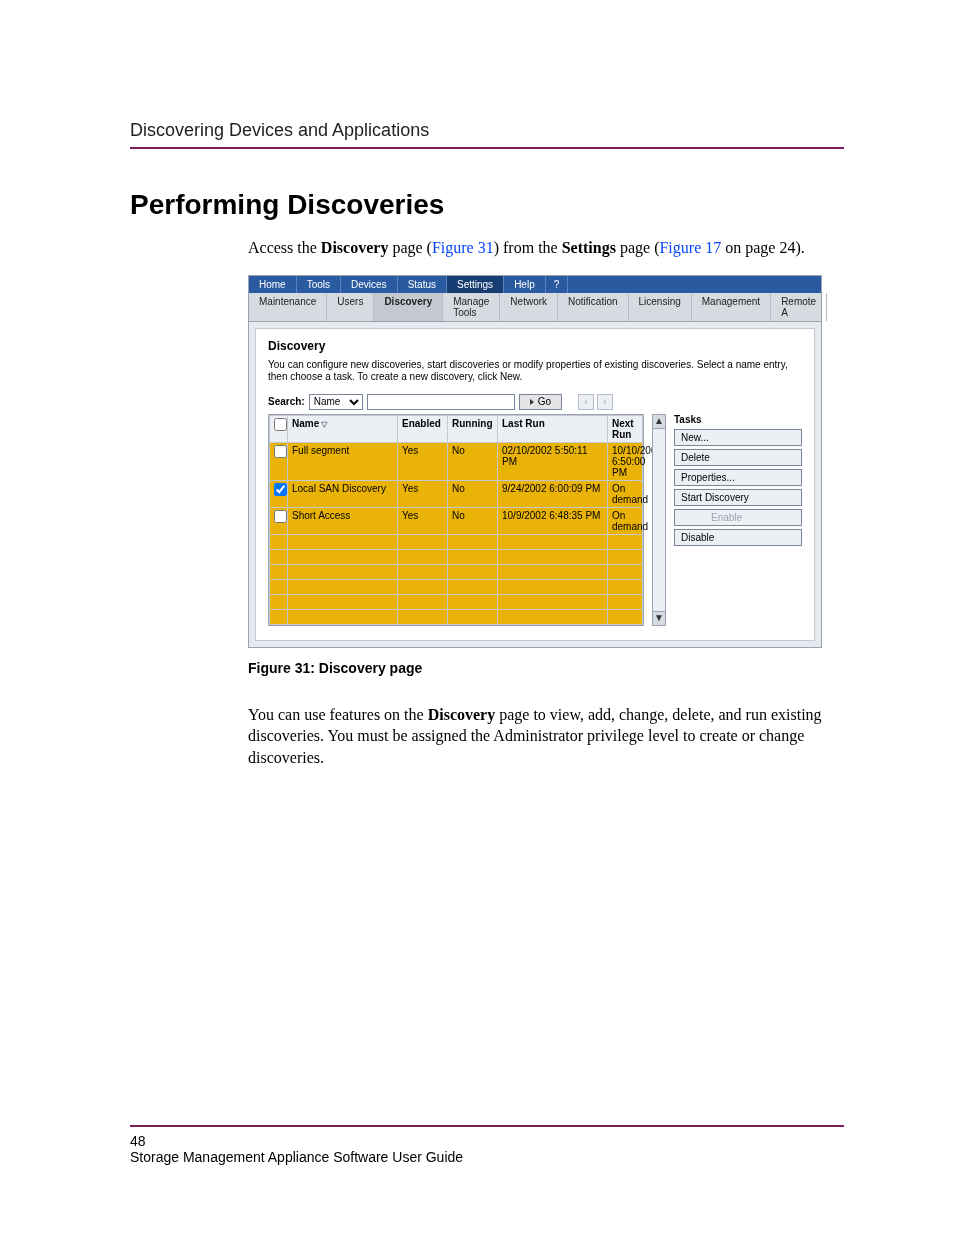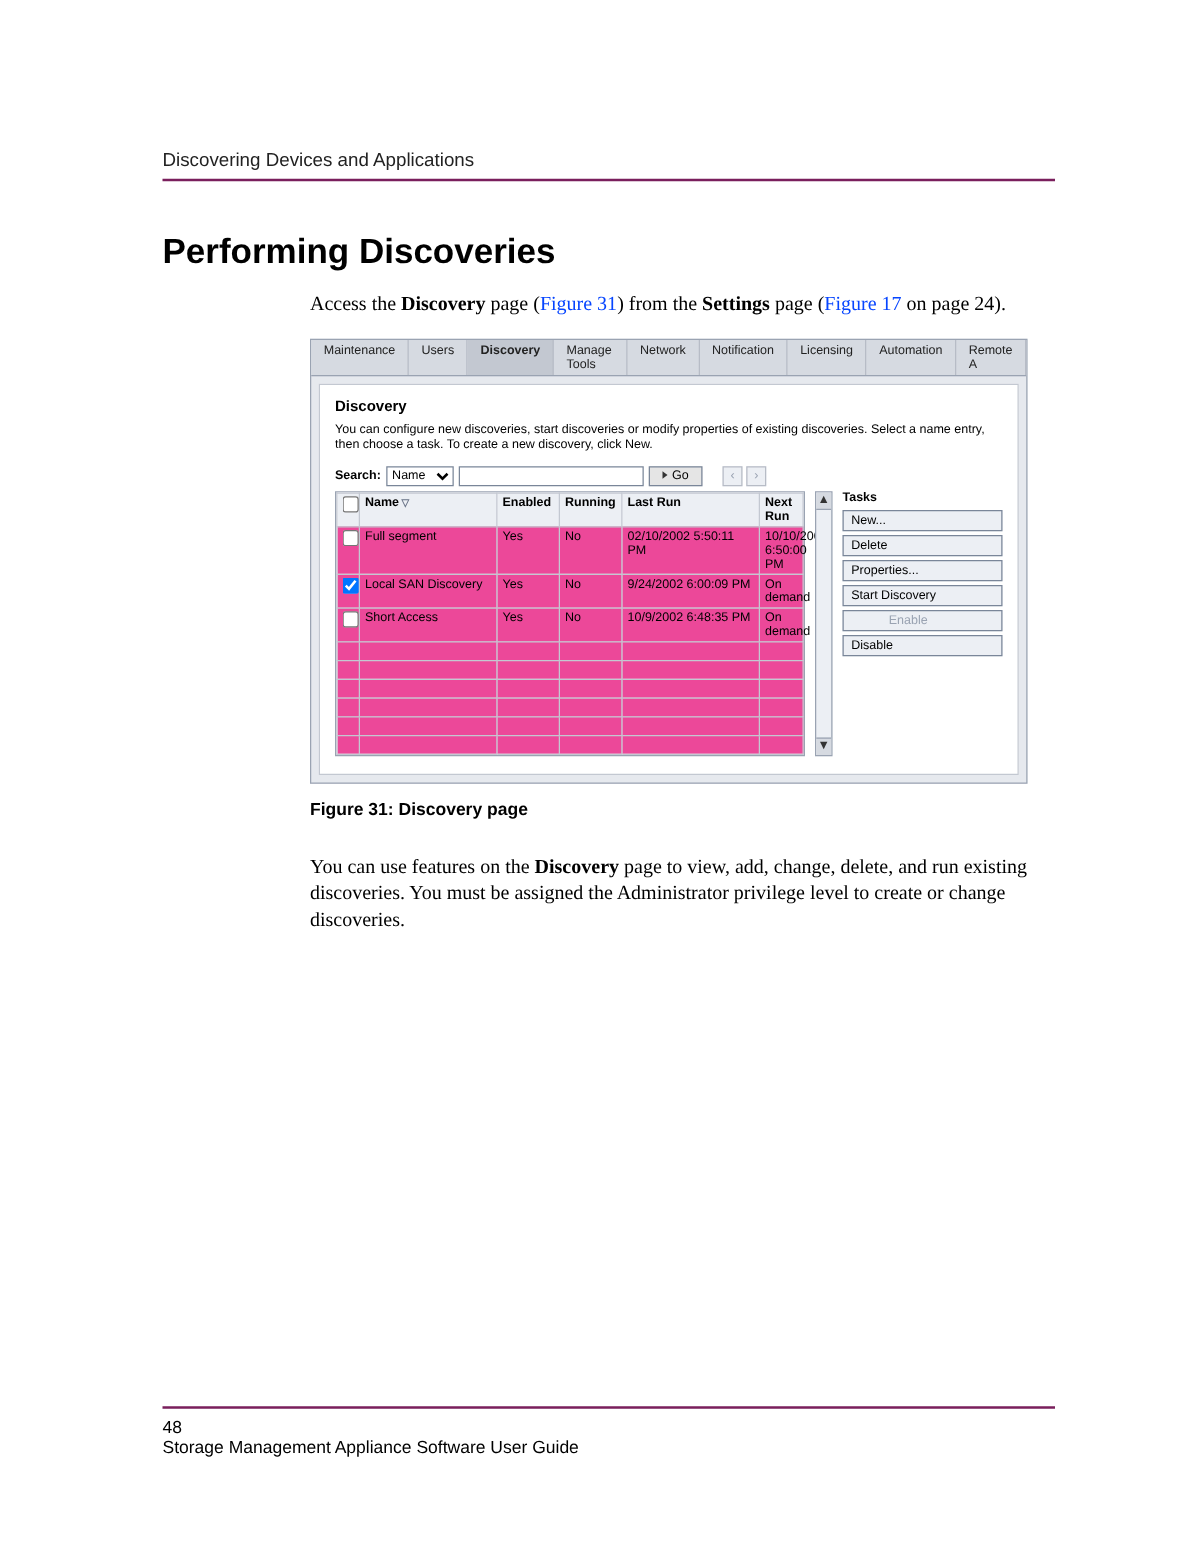--- a/index.html
+++ b/index.html
@@ -11,21 +11,21 @@
     width: 954px;
   }
   .page {
     padding: 120px 110px 80px 130px;
     box-sizing: border-box;
     min-height: 1235px;
     position: relative;
   }
   .running-head {
     font-family: "Helvetica Neue", Arial, sans-serif;
-    font-size: 15px;
+    font-size: 18px;
     color: #222;
     padding-bottom: 6px;
     border-bottom: 2px solid #7a1f5c;
     margin-bottom: 40px;
   }
   h1.section-title {
     font-family: "Helvetica Neue", Arial, sans-serif;
     font-weight: 700;
     font-size: 28px;
     margin: 0 0 16px 0;
@@ -116,21 +116,21 @@
     flex: 1;
     border: 1px solid #9aa3b2;
   }
   .grid table { width:100%; border-collapse: collapse; table-layout: fixed; }
   .grid th, .grid td {
     border: 1px solid #c3c8d1;
     padding: 2px 4px;
     text-align: left;
     vertical-align: top;
     font-size: 10px;
-    background:#ec4899;
+    background:#eab308;
   }
   .grid th { background: #eceff4; font-weight:700; }
   .grid th .sort { font-size:8px; color:#6a7488; margin-left:2px;}
   .grid td.chk, .grid th.chk { width:18px; text-align:center; }
   .grid input[type=checkbox]{ margin:0; }
   .grid .emptyrow td { height: 15px; }
   .scrollcol { width:14px; background:#eceff4; border:1px solid #9aa3b2; display:flex; flex-direction:column; justify-content:space-between; }
   .scrollcol .arrow { height:14px; text-align:center; line-height:12px; color:#333; background:#d6dae1; border-bottom:1px solid #9aa3b2;}
   .scrollcol .arrow.dn { border-top:1px solid #9aa3b2; border-bottom:none;}
   .tasks { width: 128px; }
@@ -148,29 +148,38 @@
   <div class="running-head">Discovering Devices and Applications</div>
 
   <h1 class="section-title">Performing Discoveries</h1>
 
   <p class="body-text">
     <span>Access the </span><b>Discovery</b><span> page (</span><span class="link">Figure 31</span><span>) from the </span><b>Settings</b><span> page (</span><span class="link">Figure 17</span><span> on page 24).</span>
   </p>
 
   <div class="shot">
 
+    <div class="tabrow primary" id="primary-tabs">
+        <div class="tab">Home</div>
+        <div class="tab">Tools</div>
+        <div class="tab">Devices</div>
+        <div class="tab">Status</div>
+        <div class="tab active">Settings</div>
+        <div class="tab">Help</div>
+        <div class="tab help">?</div>
+      </div>
     <div class="tabrow secondary" id="secondary-tabs">
         <div class="tab">Maintenance</div>
         <div class="tab">Users</div>
         <div class="tab active">Discovery</div>
         <div class="tab">Manage Tools</div>
         <div class="tab">Network</div>
         <div class="tab">Notification</div>
         <div class="tab">Licensing</div>
-        <div class="tab">Automation</div>
+        <div class="tab">Management</div>
         <div class="tab">Remote A</div>
       </div>
 
     <div class="content">
       <div class="content-title">Discovery</div>
       <div class="content-desc">You can configure new discoveries, start discoveries or modify properties of existing discoveries. Select a name entry, then choose a task. To create a new discovery, click New.</div>
 
       <div class="searchbar">
         <label>Search:</label>
         <select>

